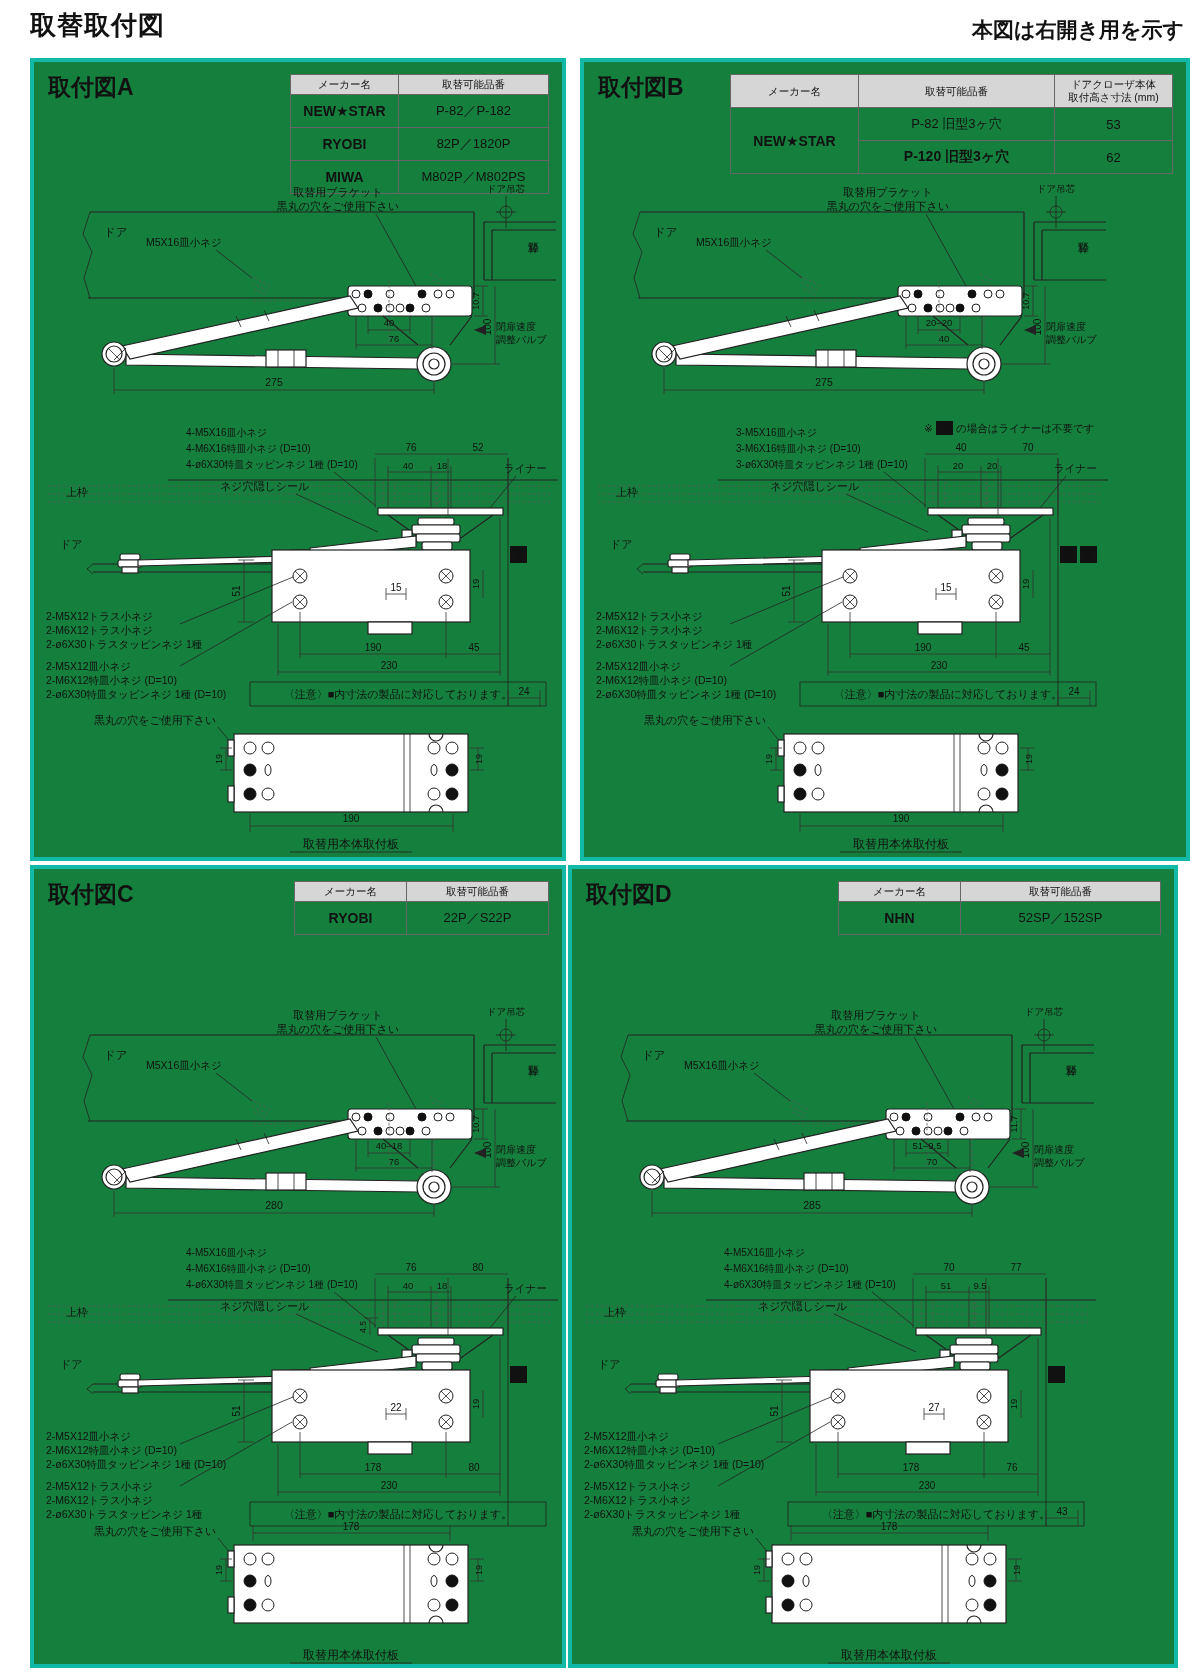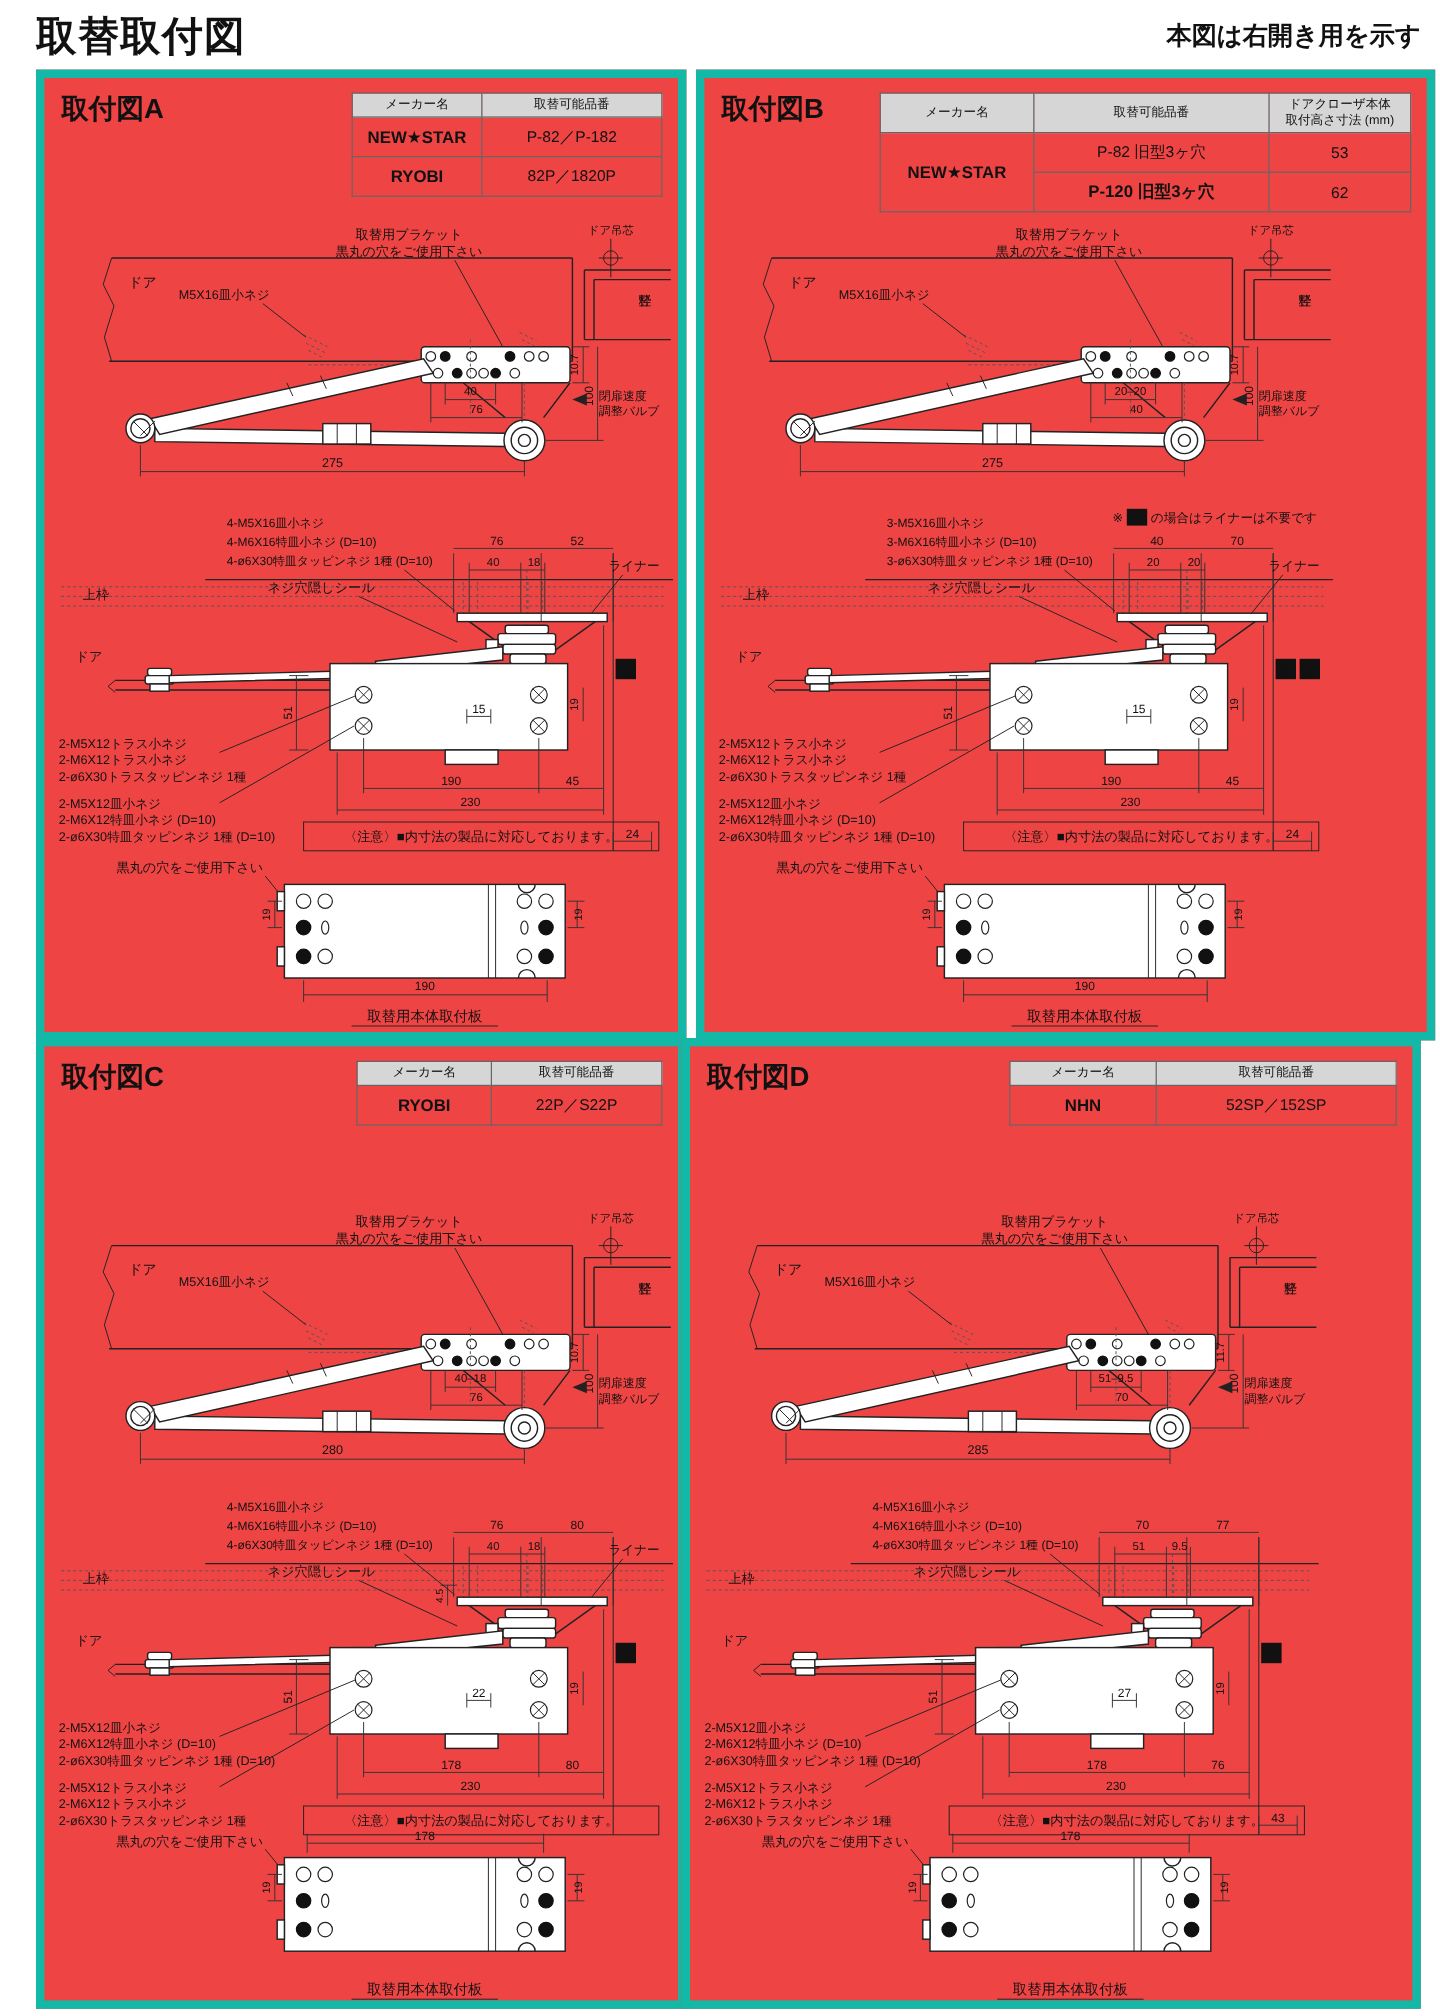--- a/index.html
+++ b/index.html
@@ -1,20 +1,20 @@
 <!DOCTYPE html>
 <html><head>
 <meta charset="utf-8">
 <style>
   html,body{margin:0;padding:0;background:#fff;}
   body{width:1200px;height:1680px;position:relative;overflow:hidden;
        font-family:"Liberation Sans","DejaVu Sans",sans-serif;color:#111;}
-  .page-title{position:absolute;left:30px;top:8px;font-size:34px;font-weight:bold;letter-spacing:1px;}
+  .page-title{position:absolute;left:30px;top:8px;font-size:26px;font-weight:bold;letter-spacing:1px;}
   .page-note{position:absolute;right:16px;top:16px;font-size:21px;font-weight:bold;}
-  .panel{position:absolute;width:528px;height:795px;border:7px solid #14b8a6;background:#ef4444;}
+  .panel{position:absolute;width:528px;height:795px;border:4px solid #14b8a6;background:#15803d;}
   .panel-a{left:30px;top:58px;} .panel-b{left:568px;top:58px;width:602px;margin-left:12px;}
   .panel-c{left:30px;top:865px;} .panel-d{left:568px;top:865px;width:602px;}
   .panel-title{position:absolute;left:14px;top:10px;font-size:23px;font-weight:bold;}
   .spec-table{position:absolute;top:12px;right:13px;border-collapse:collapse;text-align:center;table-layout:fixed;}
   .spec-table th,.spec-table td{border:1px solid #666;padding:3px 6px;}
   .spec-table th{background:#d6d6d6;font-weight:normal;font-size:10.5px;white-space:pre-line;line-height:1.25;}
   .spec-table td{font-size:13px;height:26px;}
   .spec-table td:first-child{font-weight:bold;font-size:14px;}
   .dsvg{position:absolute;left:4px;width:520px;}
   .svg-upper{top:120px;height:230px;} .svg-middle{top:352px;height:300px;} .svg-plate{top:648px;height:146px;}
@@ -49,20 +49,24 @@
           </tr>
         </thead>
         <tbody>
           <tr>
             <td>NEW★STAR</td>
             <td>P-82／P-182</td>
           </tr>
           <tr>
             <td>RYOBI</td>
             <td>82P／1820P</td>
+          </tr>
+          <tr>
+            <td>MIWA</td>
+            <td>M802P／M802PS</td>
           </tr>
         </tbody>
       </table>
 
   <svg class="dsvg svg-upper" viewBox="0 0 520 230">
     <g>
       <path class="ln" d="M52,30 H436 M50,116 H436 M436,30 V116"></path>
       <path class="thin" d="M52,30 l-7,22 9,18 -8,26 6,20"></path>
       <path class="dash" d="M216,119 H436"></path>
     </g>

